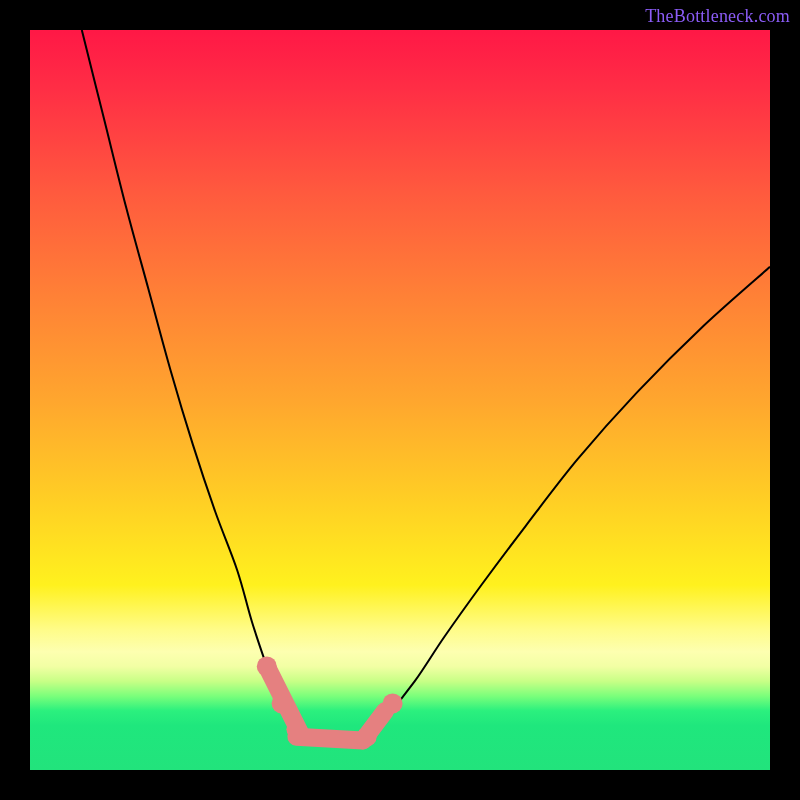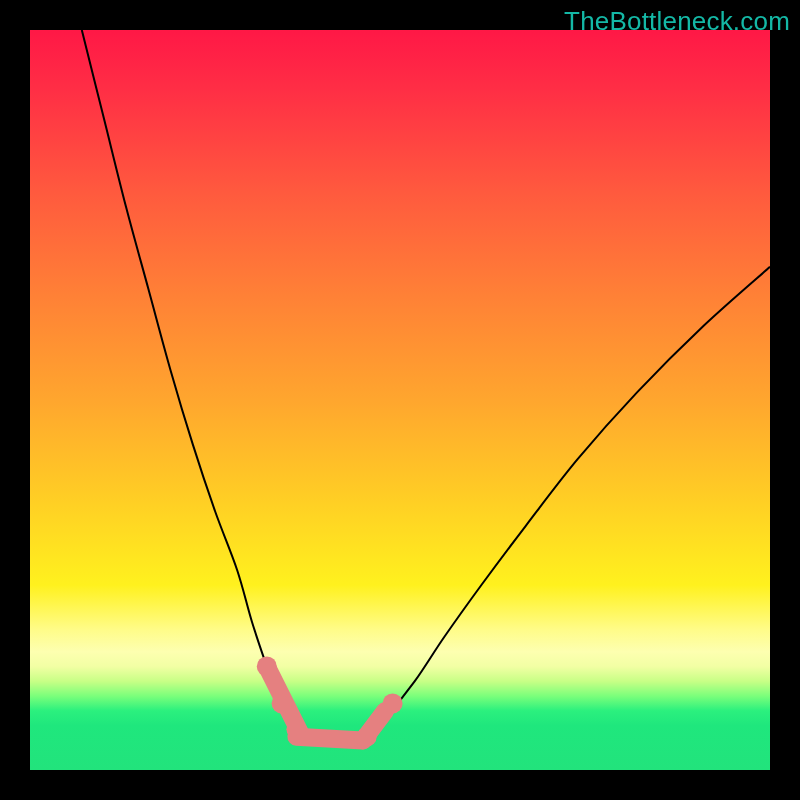--- a/index.html
+++ b/index.html
@@ -42,24 +42,25 @@
       #7bff7b 90%,
       #2bf07e 92%,
       #1fe77d 94%,
       #22e37c 100%
     );
   }
   .watermark {
     position: absolute;
     top: 6px;
     right: 10px;
-    color: #14b8a6;
-    font-size: 26px;
+    color: #8b5cf6;
+    font-size: 18px;
     letter-spacing: 0.2px;
     user-select: none;
+    font-family: Liberation Serif, serif;
   }
   svg.curves {
     position: absolute;
     left: 0;
     top: 0;
     width: 740px;
     height: 740px;
     overflow: visible;
   }
 </style>

